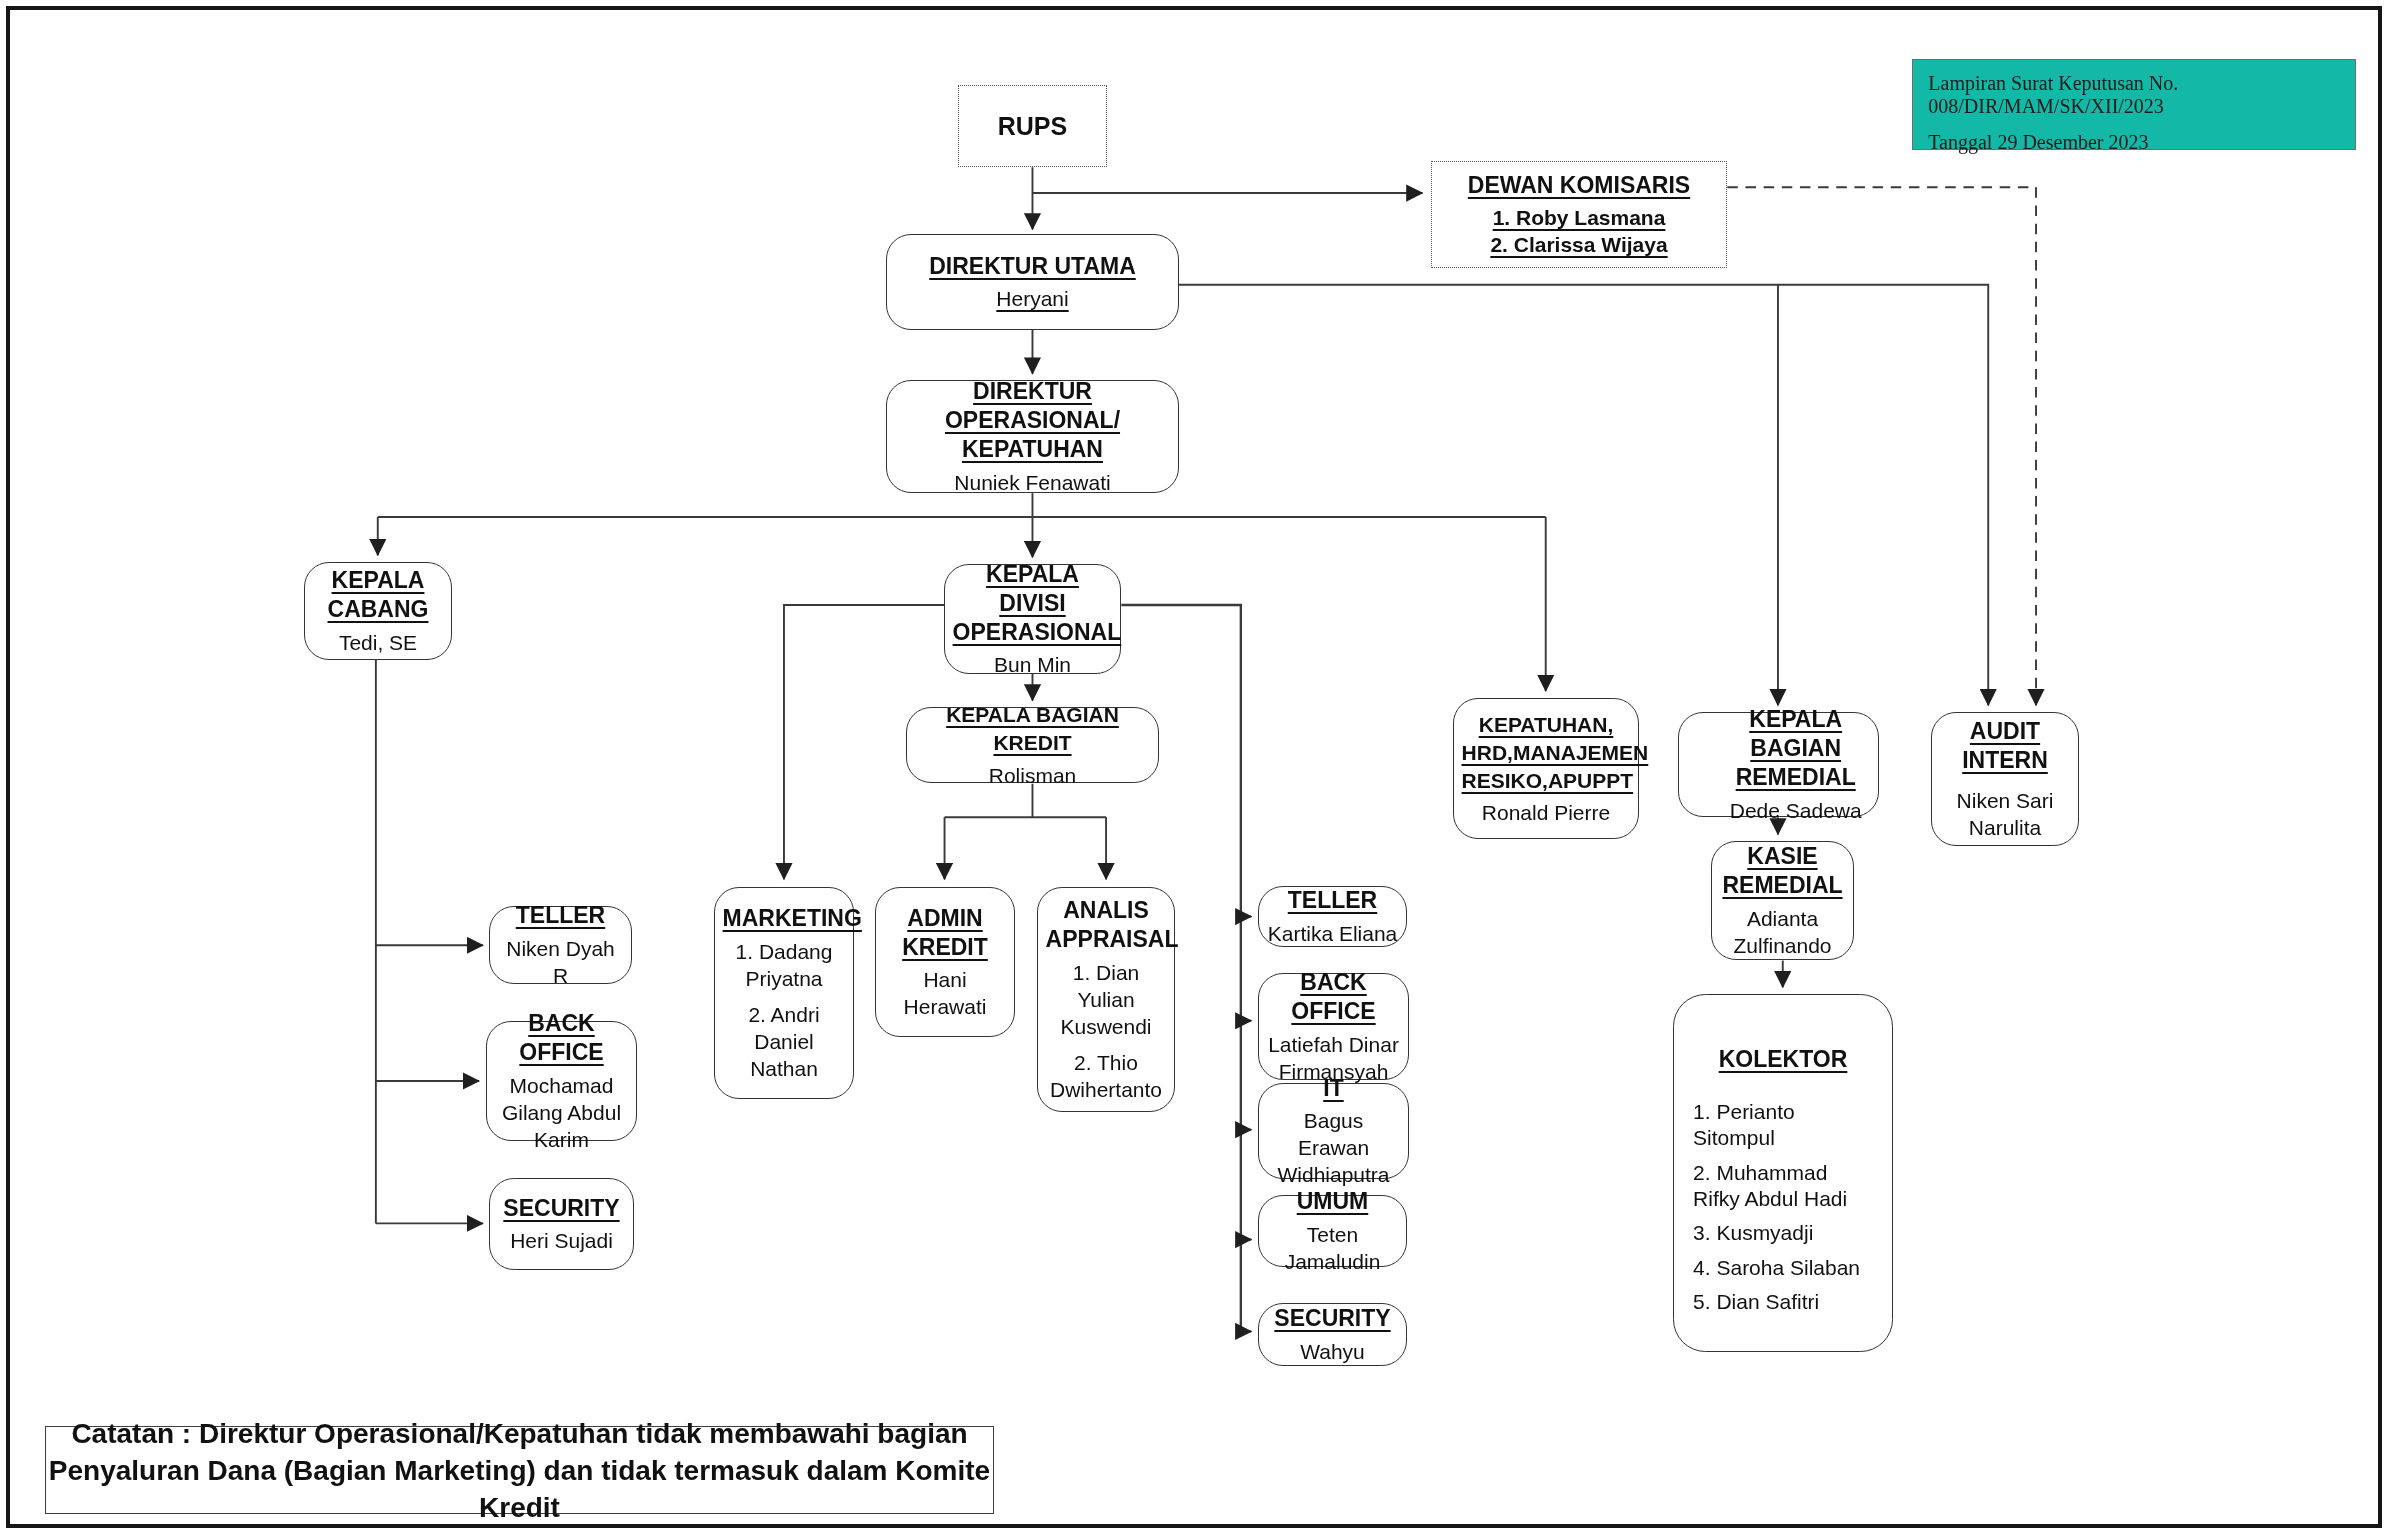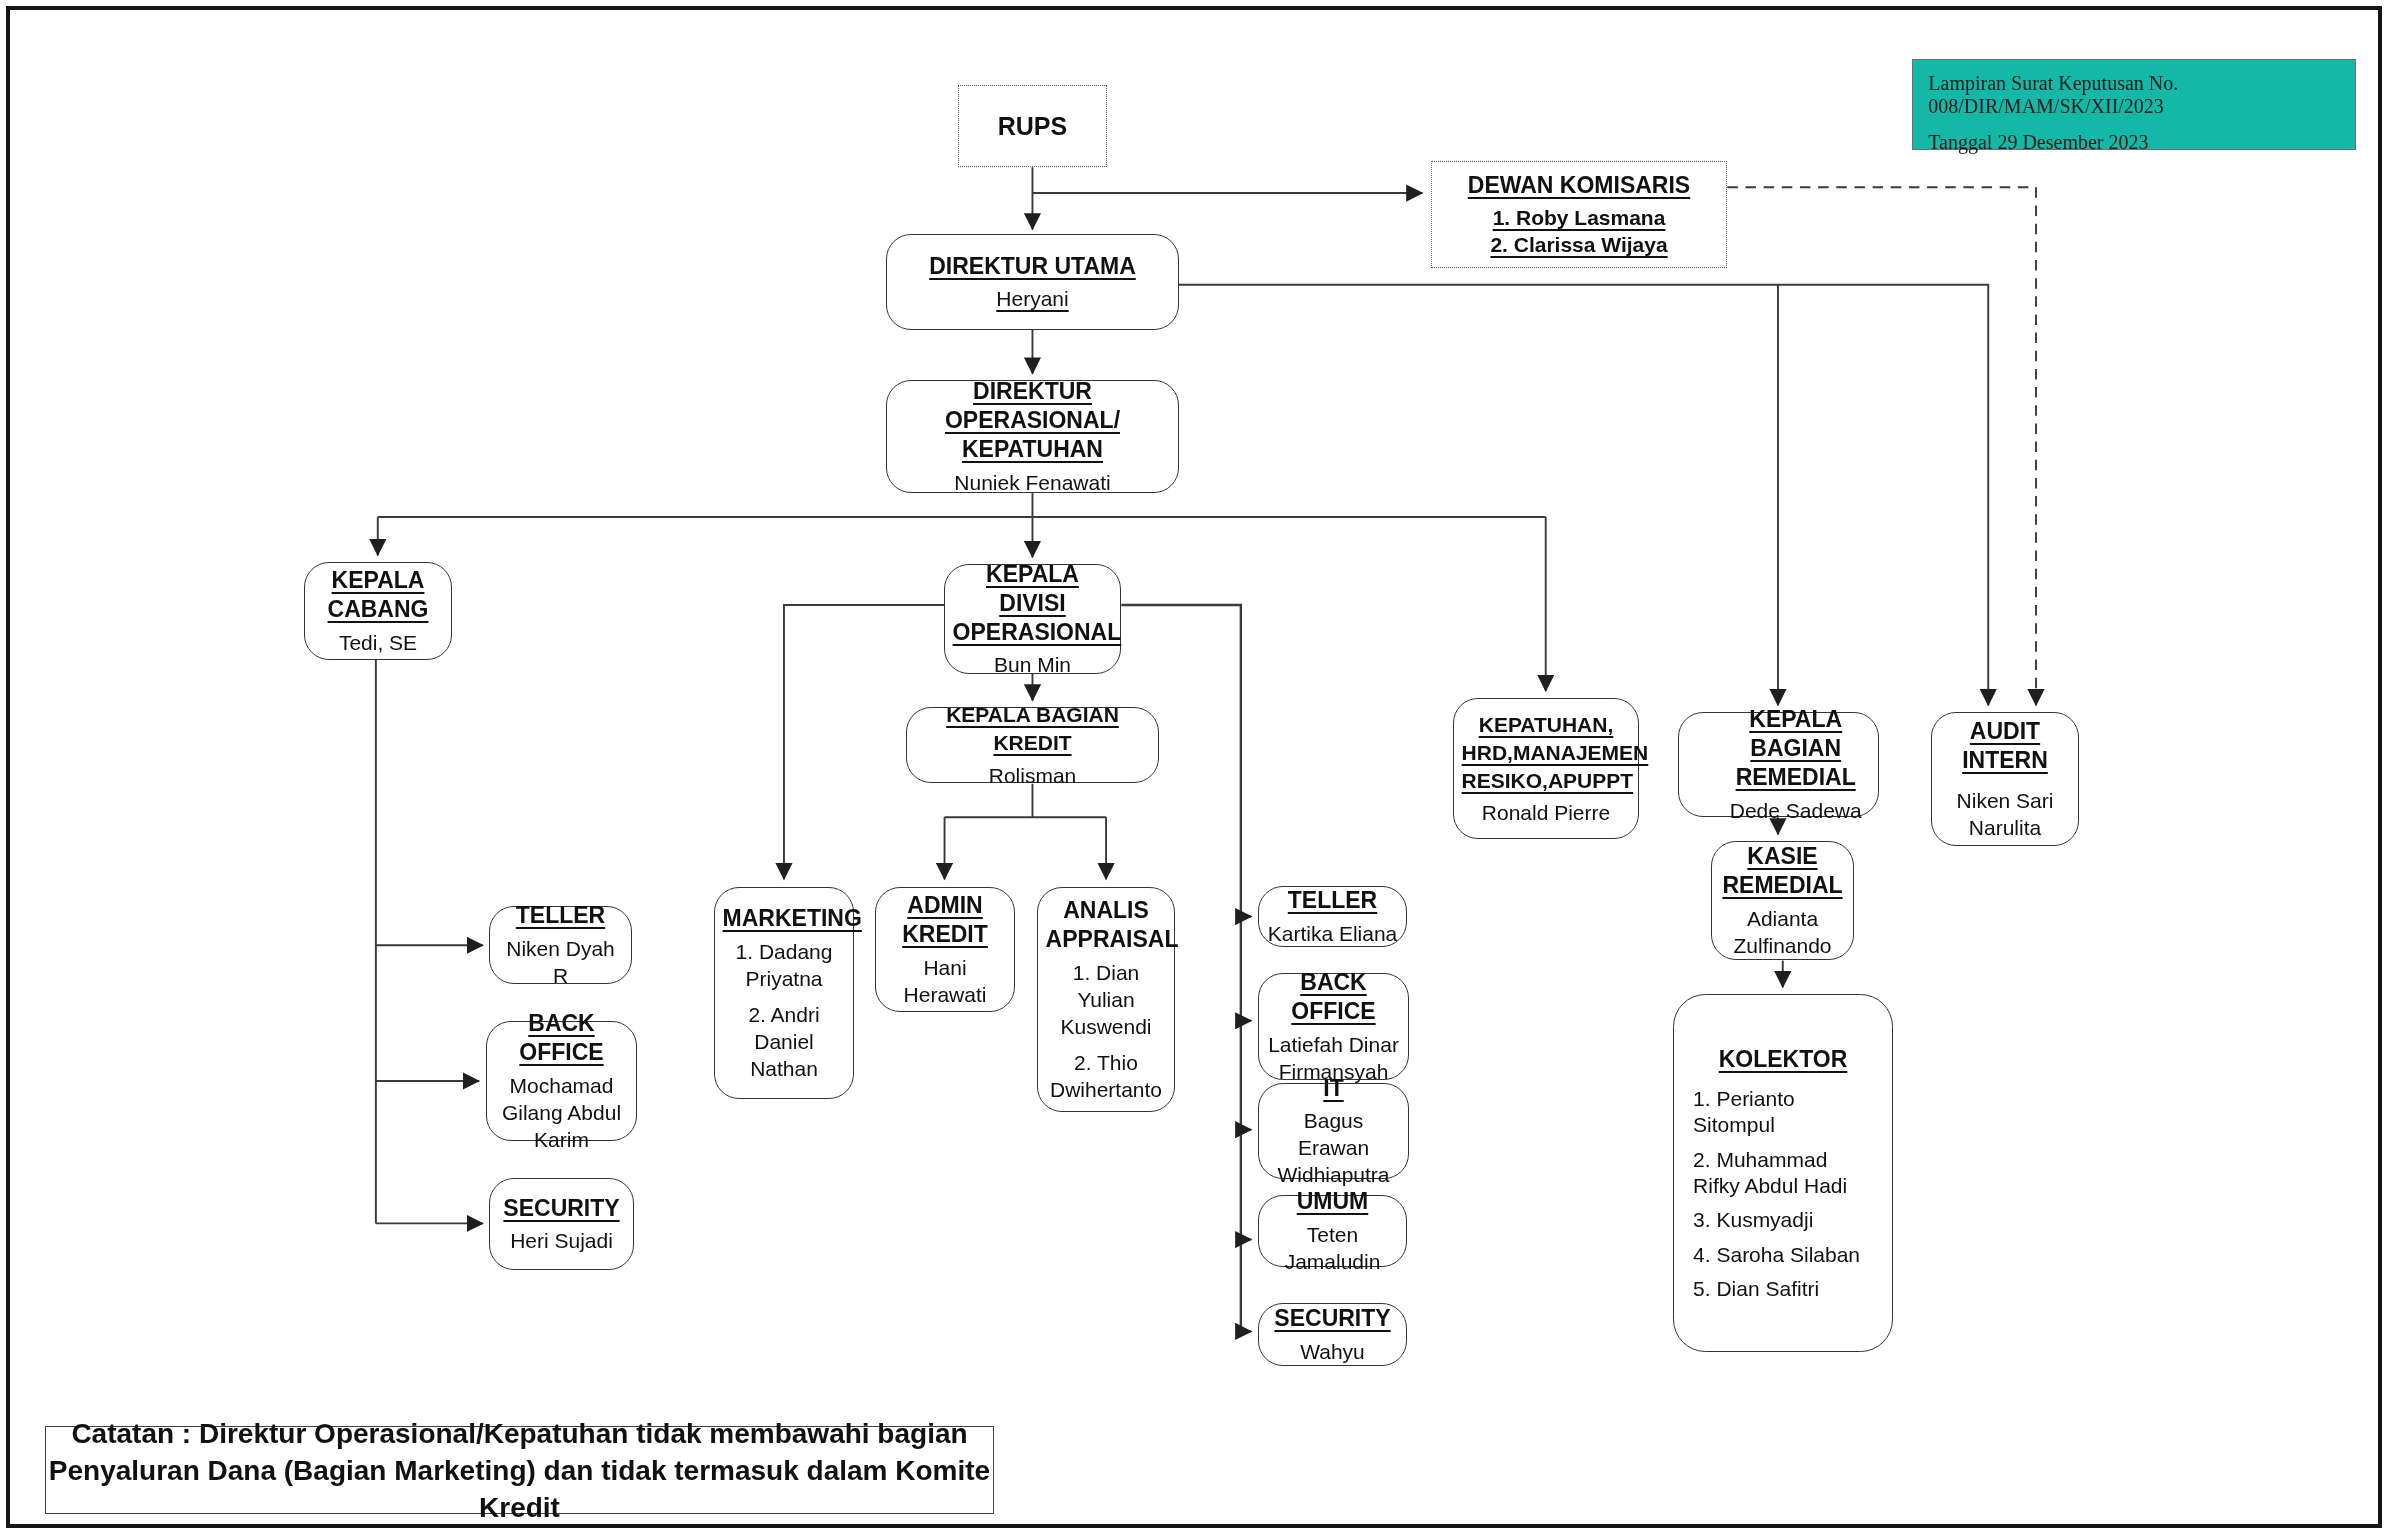--- a/index.html
+++ b/index.html
@@ -16,21 +16,21 @@
   .title-line.u{text-decoration:underline;text-decoration-thickness:1.9px;text-underline-offset:3.8px;}
   .title-line.sm{font-size:21px;line-height:28px;}
   .title-line.lg{font-size:25px;}
   .name-line{font-size:21px;line-height:27px;}
   .name-line.u{text-decoration:underline;text-decoration-thickness:1.9px;text-underline-offset:3.8px;}
   .name-line.b{font-weight:bold;}
   .spaced .name-line{margin-bottom:9.6px;}
   .spaced .name-line:last-child{margin-bottom:0;}
   
   .node.listbox{justify-content:flex-start;padding-top:50px;border-radius:32.5px;}
-  .node.listbox .names{text-align:left;padding:0 11.5px;box-sizing:border-box;margin-top:12px;}
+  .node.listbox .names{text-align:left;padding:0 11.5px;box-sizing:border-box;margin-top:25px;}
   .node.listbox .name-line{margin-bottom:8.6px;line-height:26px;}
   
   .lampiran{position:absolute;border:1.9px solid #6f6f6f;background:#14b8a6;box-sizing:border-box;
             font-family:"Liberation Serif",serif;font-size:20px;color:#1b1b1b;
             padding:11.5px 0 0 15.3px;}
   .lampiran div{margin-bottom:13.4px;}
   
   .catatan{position:absolute;border:1.9px solid #3f3f3f;background:#fff;box-sizing:border-box;
            display:flex;flex-direction:column;justify-content:center;align-items:center;
            font-weight:bold;font-size:28px;line-height:37px;text-align:center;}
@@ -245,21 +245,21 @@
   <div class="node" style="left:714px;top:887px;width:140px;height:212px;">
     <div class="titles">
         <div class="title-line u">MARKETING</div>
       </div>
     <div class="names spaced">
         <div class="name-line">1. Dadang Priyatna</div>
         <div class="name-line">2. Andri Daniel Nathan</div>
       </div>
   </div>
 
-  <div class="node" style="left:875px;top:887px;width:140px;height:125px;">
+  <div class="node" style="left:875px;top:887px;width:140px;height:150px;">
     <div class="titles">
         <div class="title-line u">ADMIN</div>
         <div class="title-line u">KREDIT</div>
       </div>
     <div class="names">
         <div class="name-line">Hani Herawati</div>
       </div>
   </div>
 
   <div class="node" style="left:1037px;top:887px;width:138px;height:225px;">

